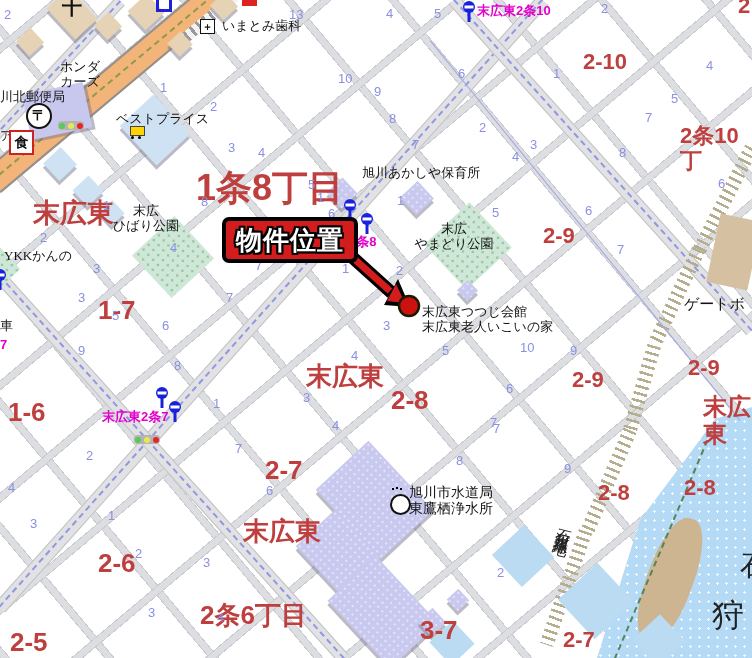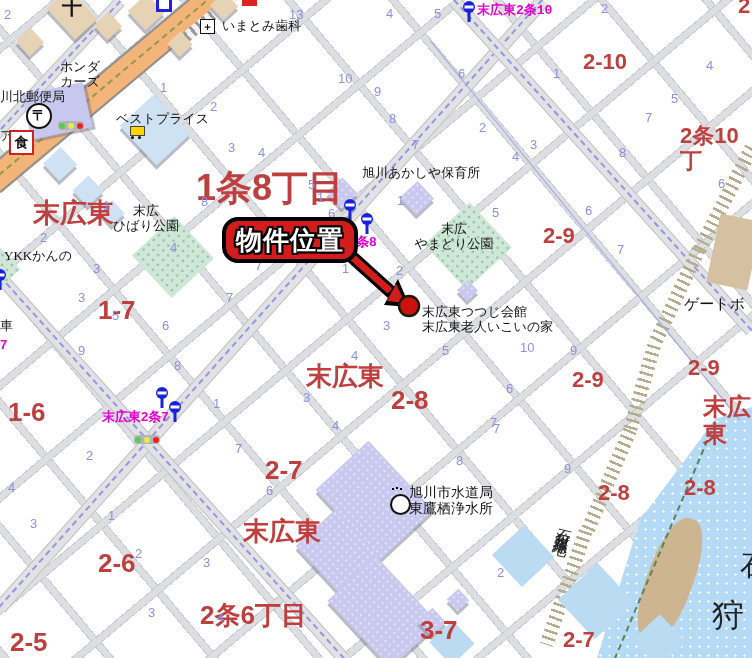--- a/index.html
+++ b/index.html
@@ -38,21 +38,21 @@
   .riv{font-family:"Liberation Serif","DejaVu Serif",serif;color:#222;}
   #greenbelt{position:absolute;left:556px;top:518px;writing-mode:vertical-rl;transform:rotate(14deg);font-size:15px;color:#222;letter-spacing:2px;z-index:30;}
   
   .busstop{position:absolute;z-index:31;}
   .tlight{position:absolute;width:26px;height:9px;background:#b4b4b4;border-radius:4px;z-index:31;display:flex;align-items:center;justify-content:space-around;}
   .tlight i{width:6px;height:6px;border-radius:50%;display:block;}
   .circle-icon{position:absolute;border:2px solid #111;border-radius:50%;background:#fff;color:#111;display:flex;align-items:center;justify-content:center;font-weight:bold;z-index:31;}
   .box-icon{position:absolute;background:#fff;display:flex;align-items:center;justify-content:center;font-weight:bold;z-index:31;color:#111;}
   
   #banner{position:absolute;left:48px;top:29px;width:598px;height:33px;background:#ffff9c;border:2px solid #1a1a1a;display:flex;align-items:center;justify-content:center;font-size:25px;color:#000;z-index:50;}
-  #callout{position:absolute;left:222px;top:217px;width:128px;height:38px;background:#d31c1c;border:4px solid #000;border-radius:16px;display:flex;align-items:center;justify-content:center;z-index:60;}
+  #callout{position:absolute;left:222px;top:217px;width:128px;height:38px;background:#d31c1c;border:4px solid #000;border-radius:7px;display:flex;align-items:center;justify-content:center;z-index:60;}
   #callout span{color:#fff;font-weight:bold;font-size:26px;letter-spacing:1px;
     text-shadow:-2px -2px 0 #000,2px -2px 0 #000,-2px 2px 0 #000,2px 2px 0 #000,0 2px 0 #000,2px 0 0 #000,0 -2px 0 #000,-2px 0 0 #000;}
   #credit{position:absolute;left:556px;top:636px;width:196px;height:22px;background:#8e4a4e;border:2px solid #d8d8d8;box-sizing:border-box;display:flex;align-items:center;justify-content:center;color:#fff;font-size:12.5px;white-space:nowrap;z-index:70;}
   #arrow-svg{position:absolute;left:0;top:0;z-index:55;pointer-events:none;}
   .gov-dots{position:absolute;width:2px;height:2px;background:#000;box-shadow:4px -1px 0 #000,8px 0 0 #000;z-index:31;}
   .cart{position:absolute;width:13px;height:8px;background:#ffd400;border:1px solid #444;z-index:31;}
   .cart-wheels{position:absolute;width:3px;height:3px;border-radius:50%;background:#000;box-shadow:7px 0 0 #000;z-index:31;}
   .blue-notch{position:absolute;width:10px;height:9px;border:3px solid #2020d8;border-top:none;z-index:31;}
   .red-box{position:absolute;width:15px;height:6px;background:#dd2222;z-index:31;}
   .cross-glyph{position:absolute;font-size:20px;font-weight:bold;color:#111;z-index:31;}
@@ -216,21 +216,21 @@
       <span class="lbl blk" style="left: 4px; top: 249px; font-family: Liberation Serif, serif;">YKKかんの</span>
       <span class="lbl blk" style="left: 422px; top: 305px;">末広東つつじ会館
 末広東老人いこいの家</span>
       <span class="lbl blk" style="left: 684px; top: 296px; font-size: 15px;">ゲートボ</span>
       <span class="lbl blk" style="left: 409px; top: 485px; font-size: 14px;">旭川市水道局
 東鷹栖浄水所</span>
       <span class="lbl blk" style="left: 0px; top: 319px;">車</span>
       <span class="lbl blk" style="left: 0px; top: 129px;">ア</span>
       <span class="lbl blk riv" style="left: 740px; top: 550px; font-size: 28px;">石</span>
       <span class="lbl blk riv" style="left: 712px; top: 598px; font-size: 32px;">狩</span>
-      <span class="lbl mag" style="left: 477px; top: 4px; font-family: Liberation Mono, monospace;">末広東2条10</span>
+      <span class="lbl mag" style="left: 477px; top: 4px;">末広東2条10</span>
       <span class="lbl mag" style="left: 336px; top: 235px;">東2条8</span>
       <span class="lbl mag" style="left: 102px; top: 410px;">末広東2条7</span>
       <span class="lbl mag" style="left: 0px; top: 338px;">7</span>
       <span class="lbl blue" style="left: 4px; top: 8px;">2</span>
       <span class="lbl blue" style="left: 289px; top: 8px;">13</span>
       <span class="lbl blue" style="left: 386px; top: 7px;">4</span>
       <span class="lbl blue" style="left: 434px; top: 7px;">5</span>
       <span class="lbl blue" style="left: 601px; top: 2px;">2</span>
       <span class="lbl blue" style="left: 160px; top: 81px;">1</span>
       <span class="lbl blue" style="left: 210px; top: 100px;">2</span>

